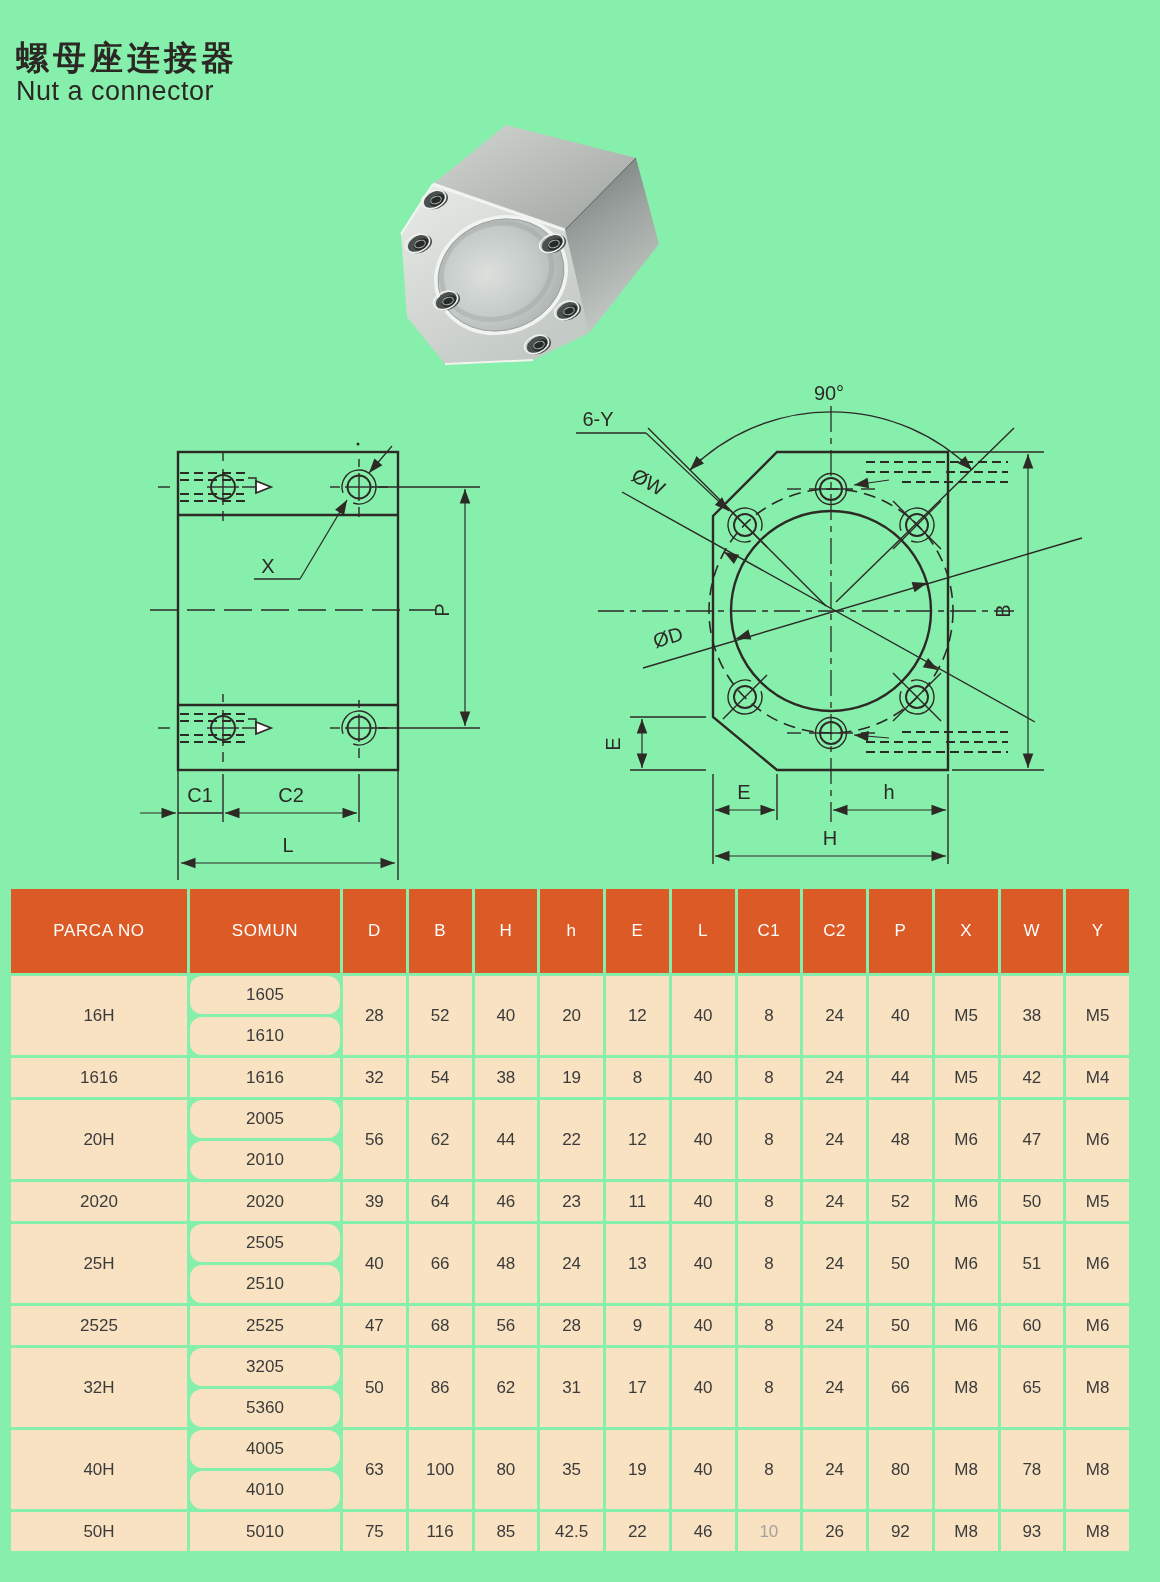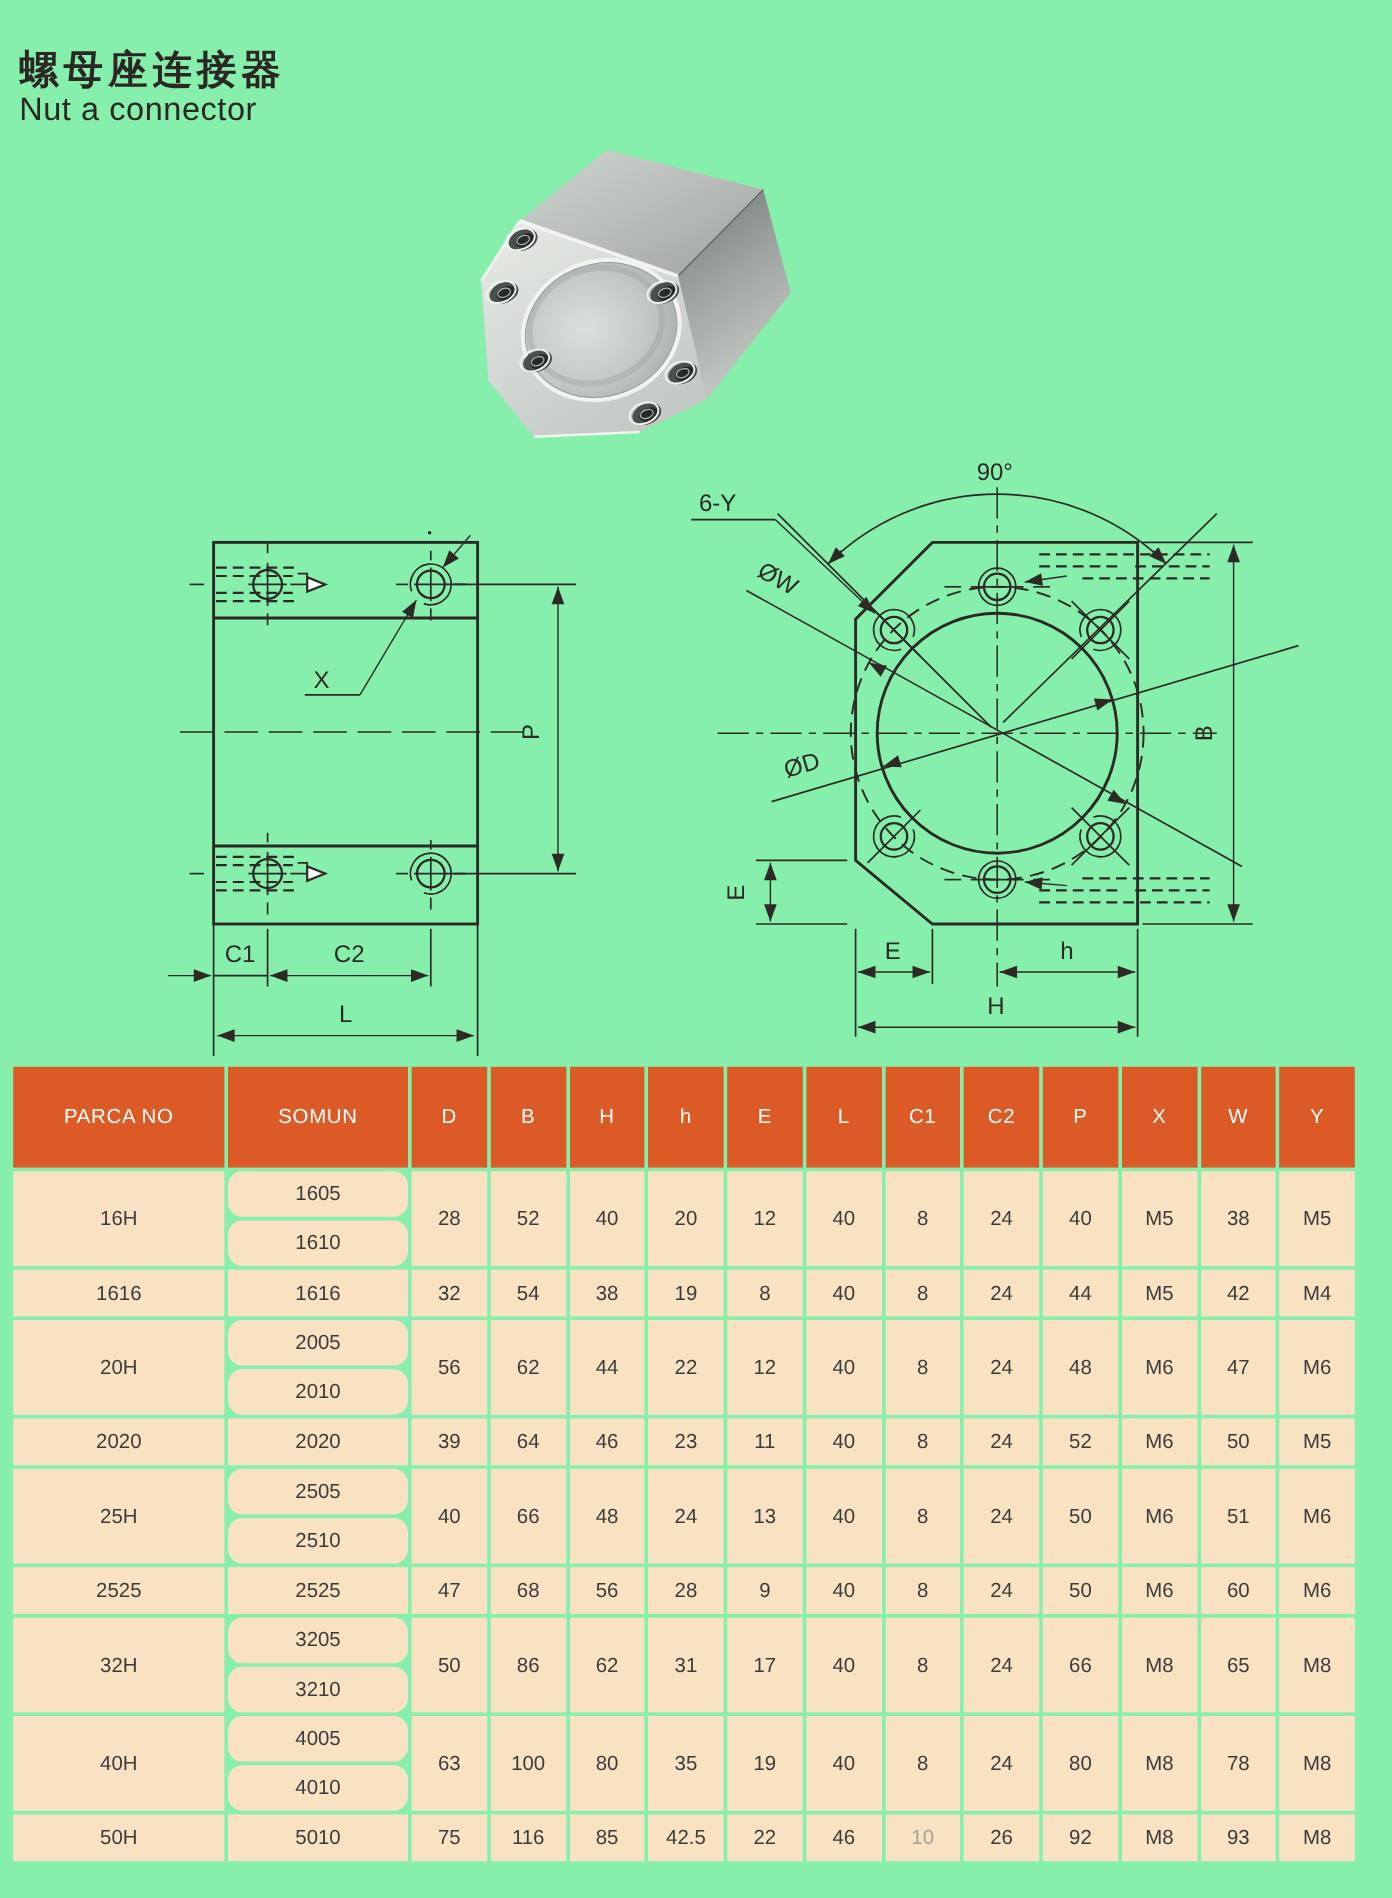--- a/index.html
+++ b/index.html
@@ -461,21 +461,21 @@
           <td rowspan="2">17</td>
           <td rowspan="2">40</td>
           <td rowspan="2">8</td>
           <td rowspan="2">24</td>
           <td rowspan="2">66</td>
           <td rowspan="2">M8</td>
           <td rowspan="2">65</td>
           <td rowspan="2">M8</td>
         </tr>
         <tr>
-          <td class="sub">3210</td>
+          <td class="sub">5360</td>
         </tr>
         <tr>
           <td rowspan="2">40H</td>
           <td class="sub">4005</td>
           <td rowspan="2">63</td>
           <td rowspan="2">100</td>
           <td rowspan="2">80</td>
           <td rowspan="2">35</td>
           <td rowspan="2">19</td>
           <td rowspan="2">40</td>

